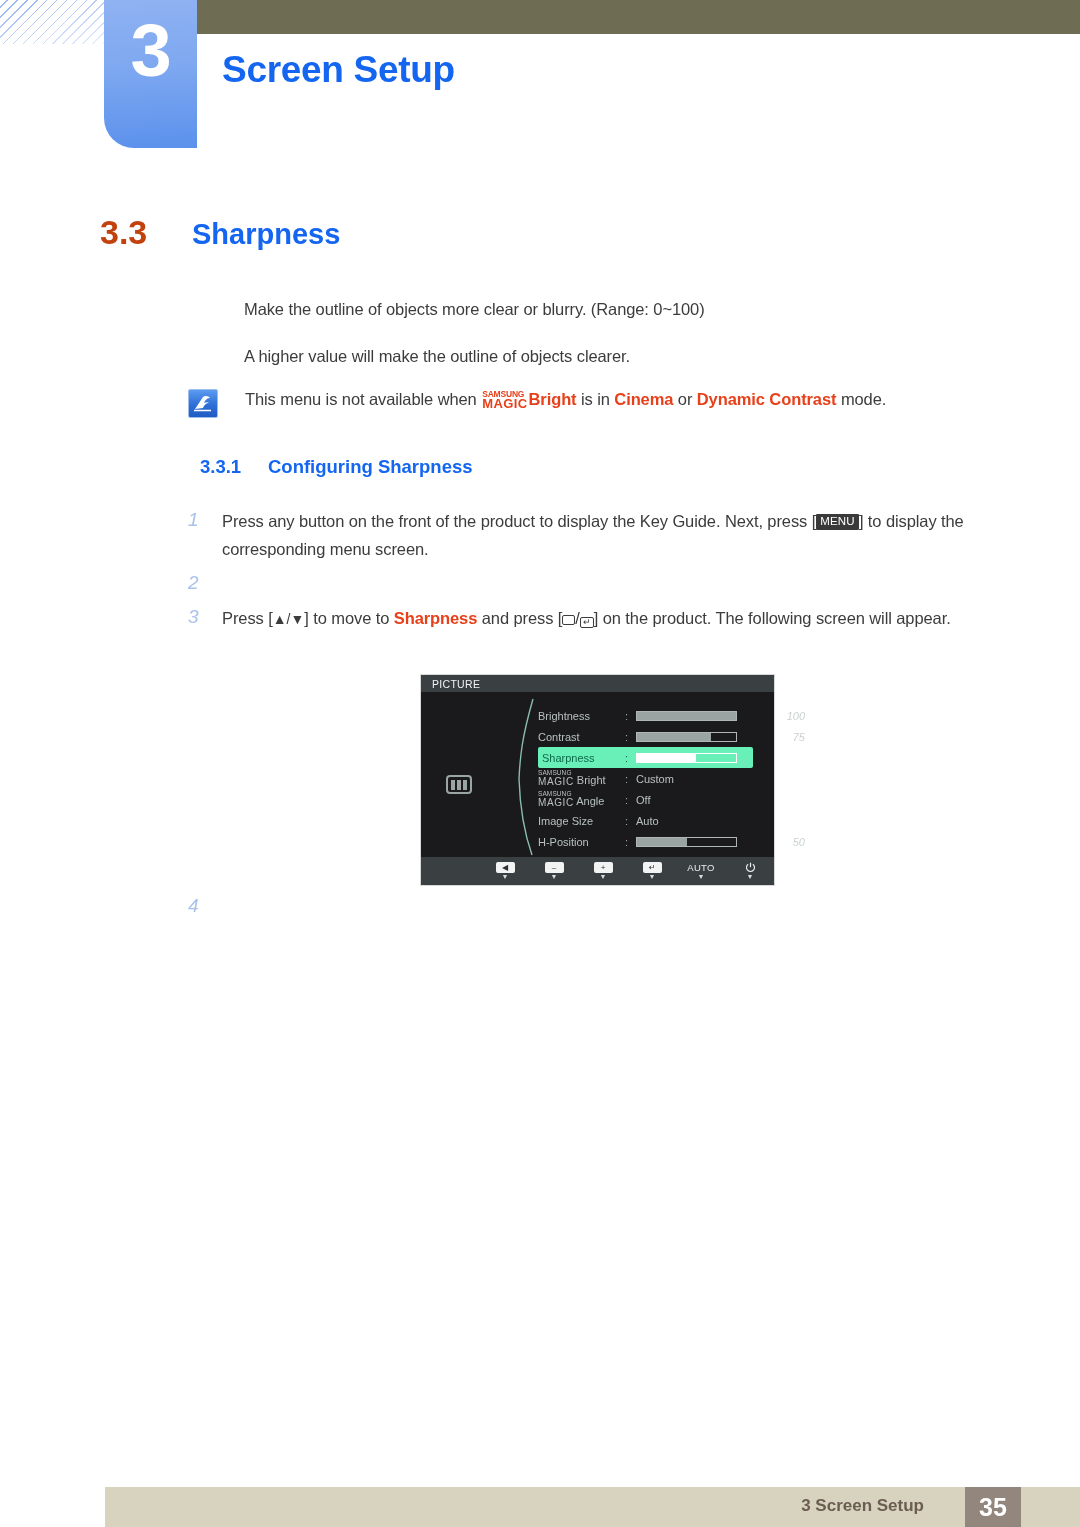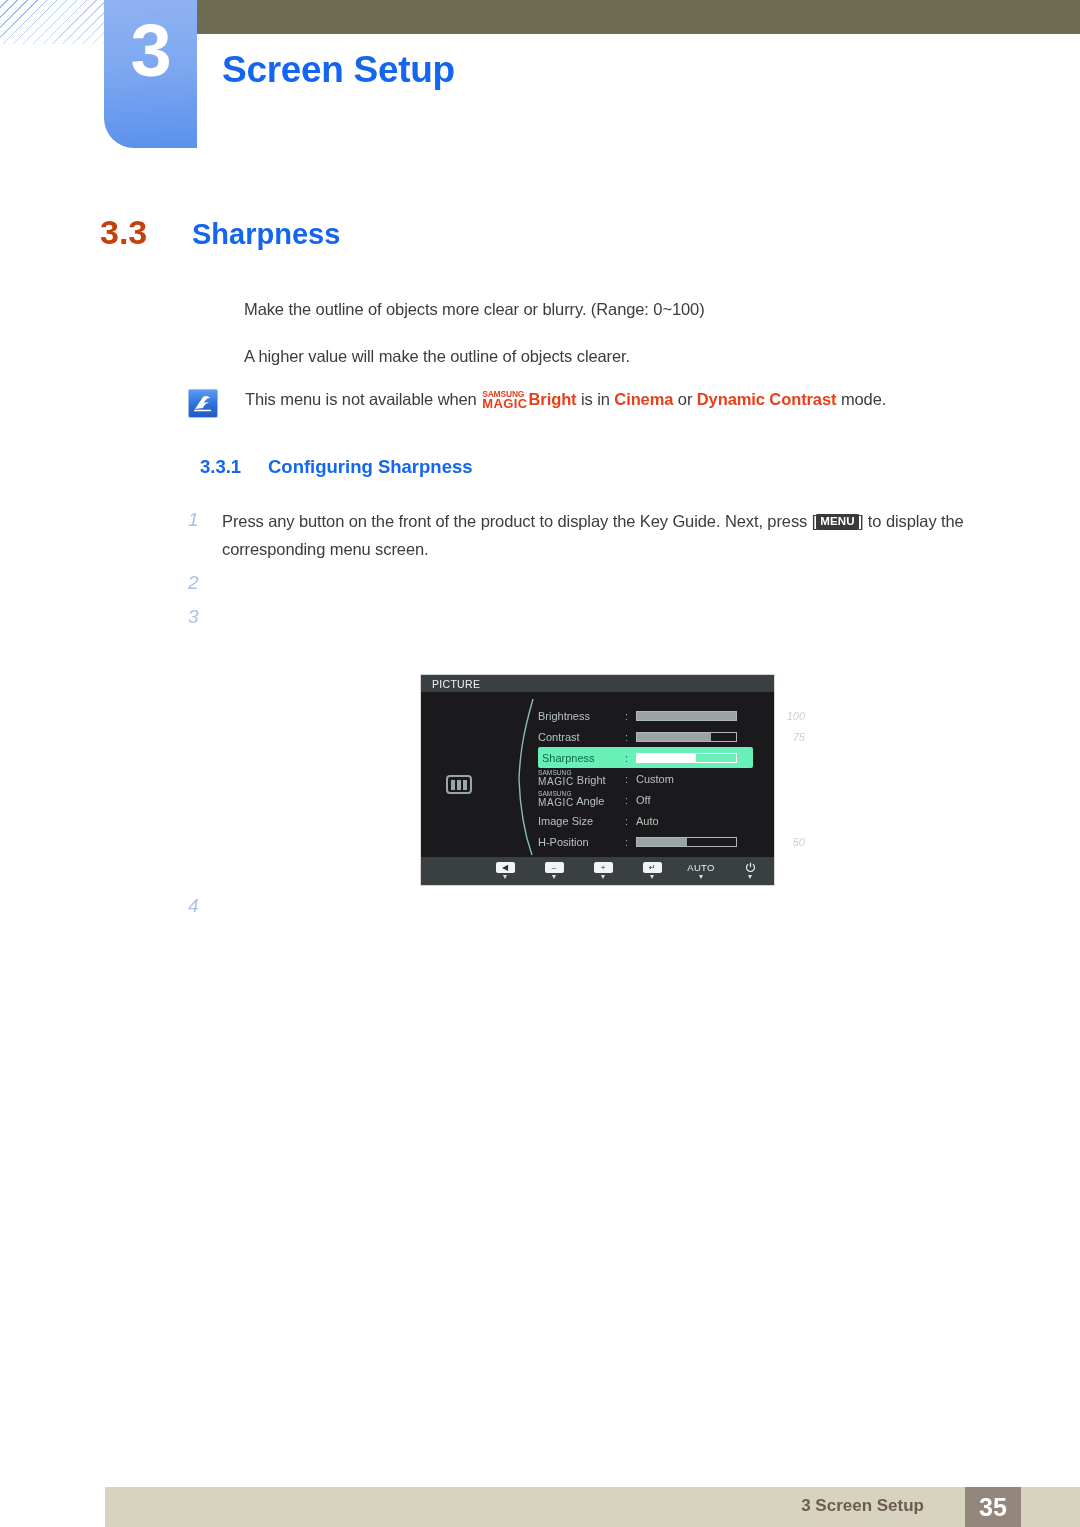--- a/index.html
+++ b/index.html
@@ -82,21 +82,21 @@
     font-weight:400;line-height:25px;
   }
   .step-body{color:#3c3c3c;font-size:16.5px;line-height:28px;letter-spacing:-.1px;}
   #step1{top:507px;width:812px;}
   #step2{top:570px;width:812px;}
   #step3{top:604px;width:812px;}
   #step4{top:893px;width:812px;}
 
   .keycap{
     display:inline-block;background:#3a3a3a;color:#ffffff;font-size:11.5px;
-    font-weight:700;padding:1px 4px 2px;border-radius:1px;vertical-align:2px;
+    font-weight:400;padding:1px 4px 2px;border-radius:1px;vertical-align:2px;
     letter-spacing:.2px;line-height:1.15;
   }
   .arrow-g{font-size:14px;letter-spacing:0;vertical-align:.5px;}
   .boxicon{
     display:inline-block;width:13px;height:10px;border:1.6px solid #3c3c3c;
     border-radius:2px;vertical-align:-1px;box-sizing:border-box;
   }
   .entericon{
     display:inline-block;width:14px;height:11px;border:1.6px solid #3c3c3c;
     border-radius:2px;vertical-align:-1px;box-sizing:border-box;position:relative;
@@ -231,20 +231,21 @@
   <span class="step-num">1</span>
   <span class="step-body"><span>Press any button on the front of the product to display the Key Guide. Next, press [</span><span class="keycap">MENU</span><span>] to display the corresponding menu screen.</span></span>
 </div>
 
 <div class="step" id="step2">
   <span class="step-num">2</span>
 </div>
 
 <div class="step" id="step3">
   <span class="step-num">3</span>
+  <span class="step-body"><span>Press [</span><span class="arrow-g">▲/▼</span><span>] to move to</span> <span class="red-b">Sharpness</span> <span>and press [</span><span class="boxicon"></span>/<span class="entericon">↵</span><span>] on the product. The following screen will appear.</span></span>
 </div>
 
 <div class="osd">
   <div class="osd-title">PICTURE</div>
 
   <svg class="osd-sep" width="22" height="160" viewBox="0 0 22 160">
     <path d="M17 2 C6 40 4 60 3 82 C4 112 9 138 16 158" stroke="#9fd8c6" stroke-width="1.4" fill="none" opacity=".85"></path>
   </svg>
 
   <div class="osd-lefticon">

